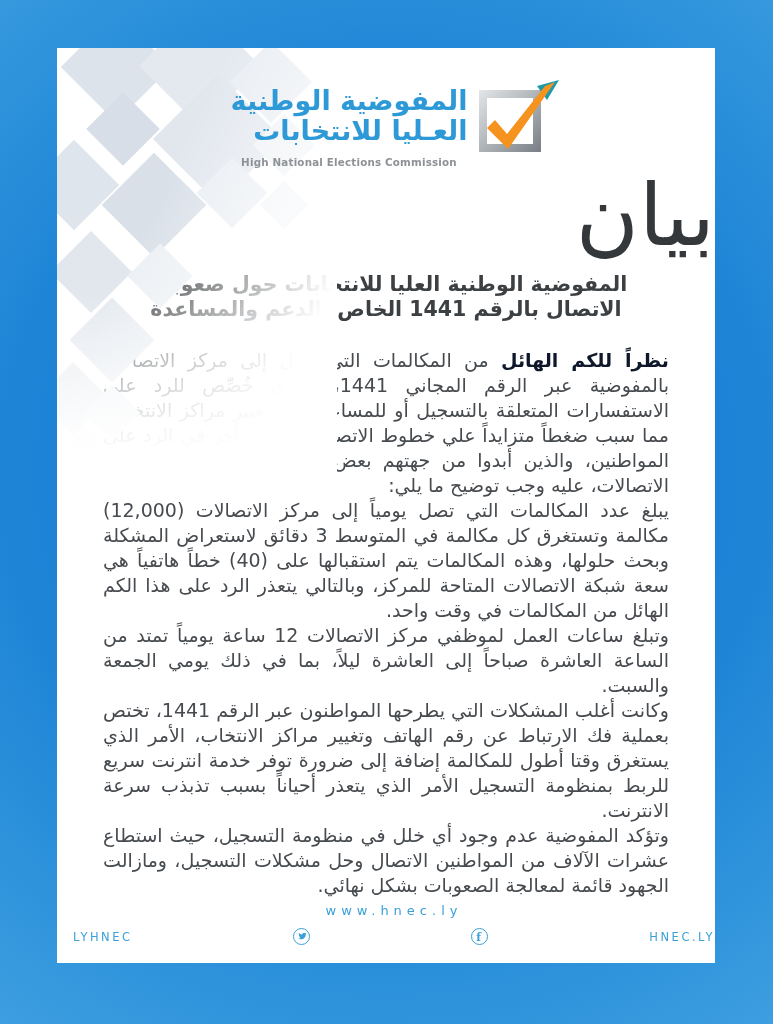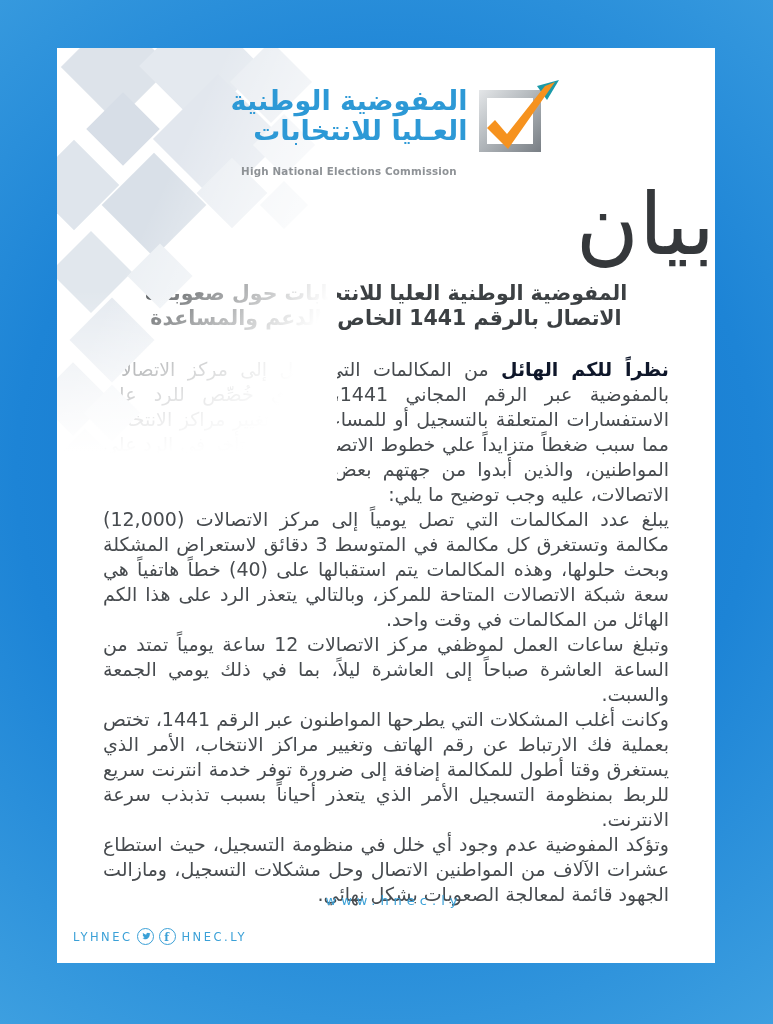--- a/index.html
+++ b/index.html
@@ -31,21 +31,21 @@
     margin: 36px auto 0 auto;
     width: 330px;
     display: flex;
     align-items: flex-start;
     justify-content: center;
     gap: 12px;
     direction: ltr;
   }
   .logo-text { text-align: right; direction: rtl; padding-top: 2px; }
   .logo-ar { font-size: 27px; font-weight: bold; line-height: 1.12; letter-spacing: 0px; }
-  .logo-en { font-size: 10.3px; font-weight: bold; color: #8e9296; margin-top: 19px; letter-spacing: 0.2px; direction: ltr; text-align: center; }
+  .logo-en { font-size: 10.3px; font-weight: bold; color: #8e9296; margin-top: 10px; letter-spacing: 0.2px; direction: ltr; text-align: center; }
   .check-box {
     position: relative;
     width: 62px; height: 62px;
     margin-top: 6px;
     background: linear-gradient(135deg, #e4e6e8 0%, #b9bec2 40%, #787e84 100%);
     padding: 8px;
     flex: 0 0 auto;
   }
   .check-box-inner { width: 100%; height: 100%; background: #ffffff; }
   .check-svg { position: absolute; left: -4px; top: -18px; overflow: visible; }
@@ -89,24 +89,24 @@
     color: #3aa0d7;
     padding-left: 16px;
   }
   .footer .line1, .footer .line2 {
     font-size: 13px;
     letter-spacing: 5px;
     font-weight: 500;
     line-height: 18px;
   }
   .social-row {
-    margin-top: 18px;
+    margin-top: 8px;
     display: flex;
     align-items: center;
-    justify-content: flex-start;
+    justify-content: space-between;
     gap: 5px;
     direction: ltr;
     font-size: 11.5px;
     letter-spacing: 2.5px;
     font-weight: 500;
   }
   .icon-circle {
     width: 17px; height: 17px;
     border: 1.4px solid #3aa0d7;
     border-radius: 50%;

